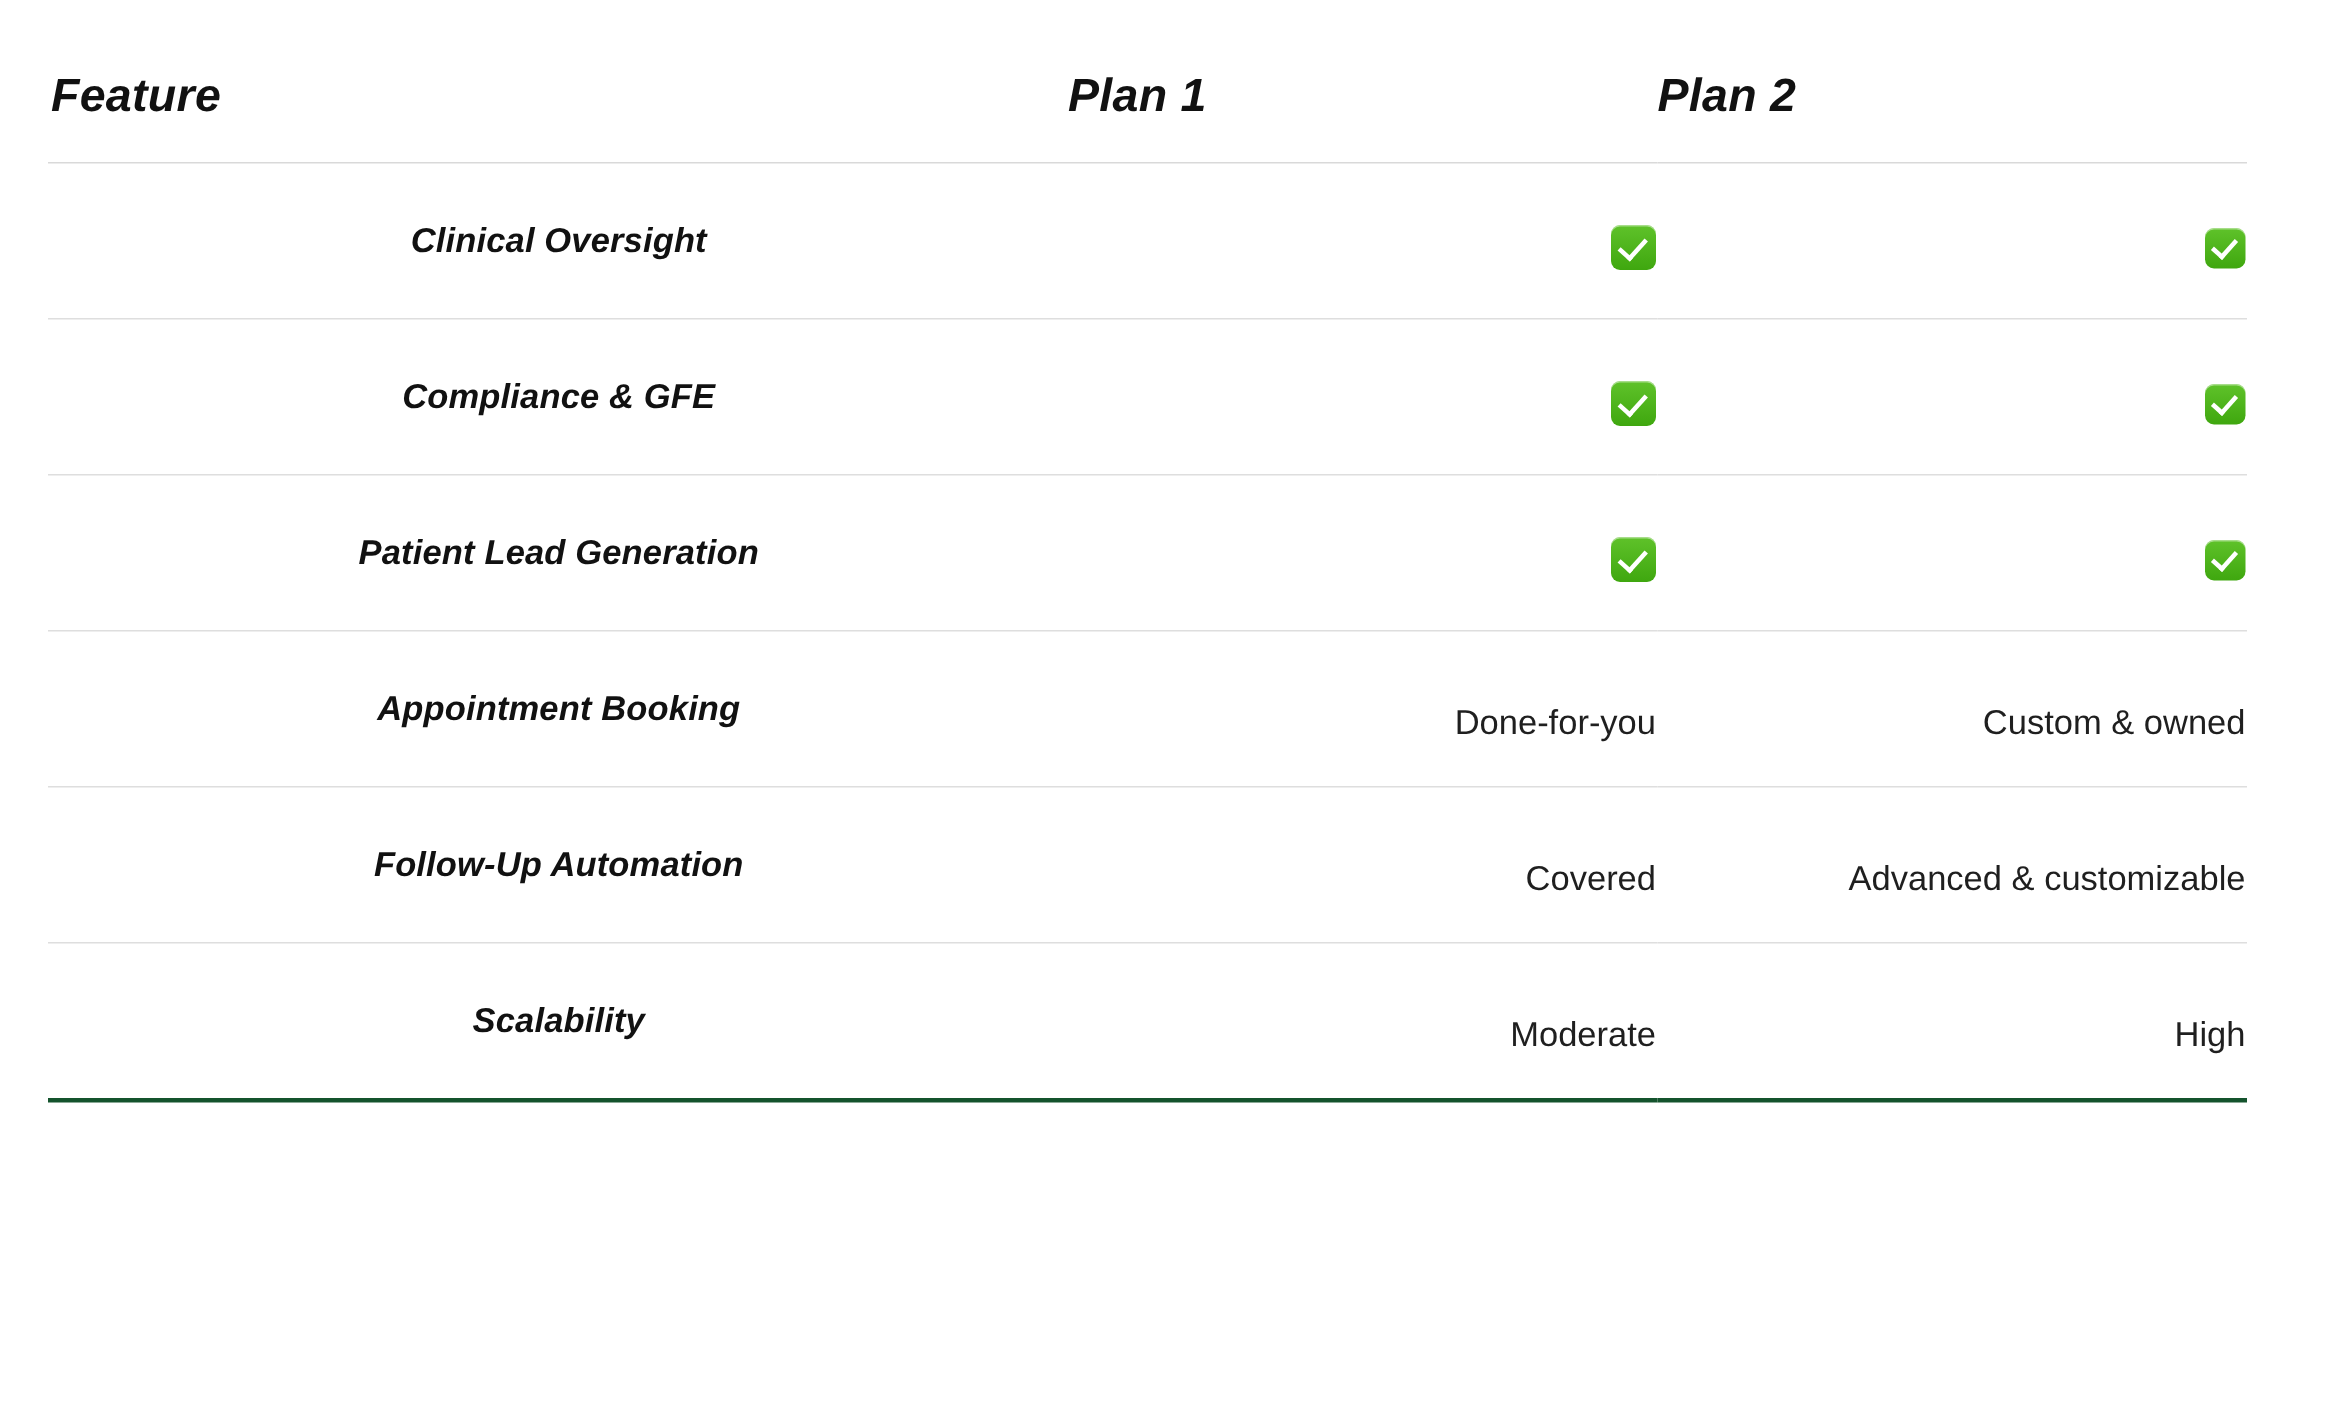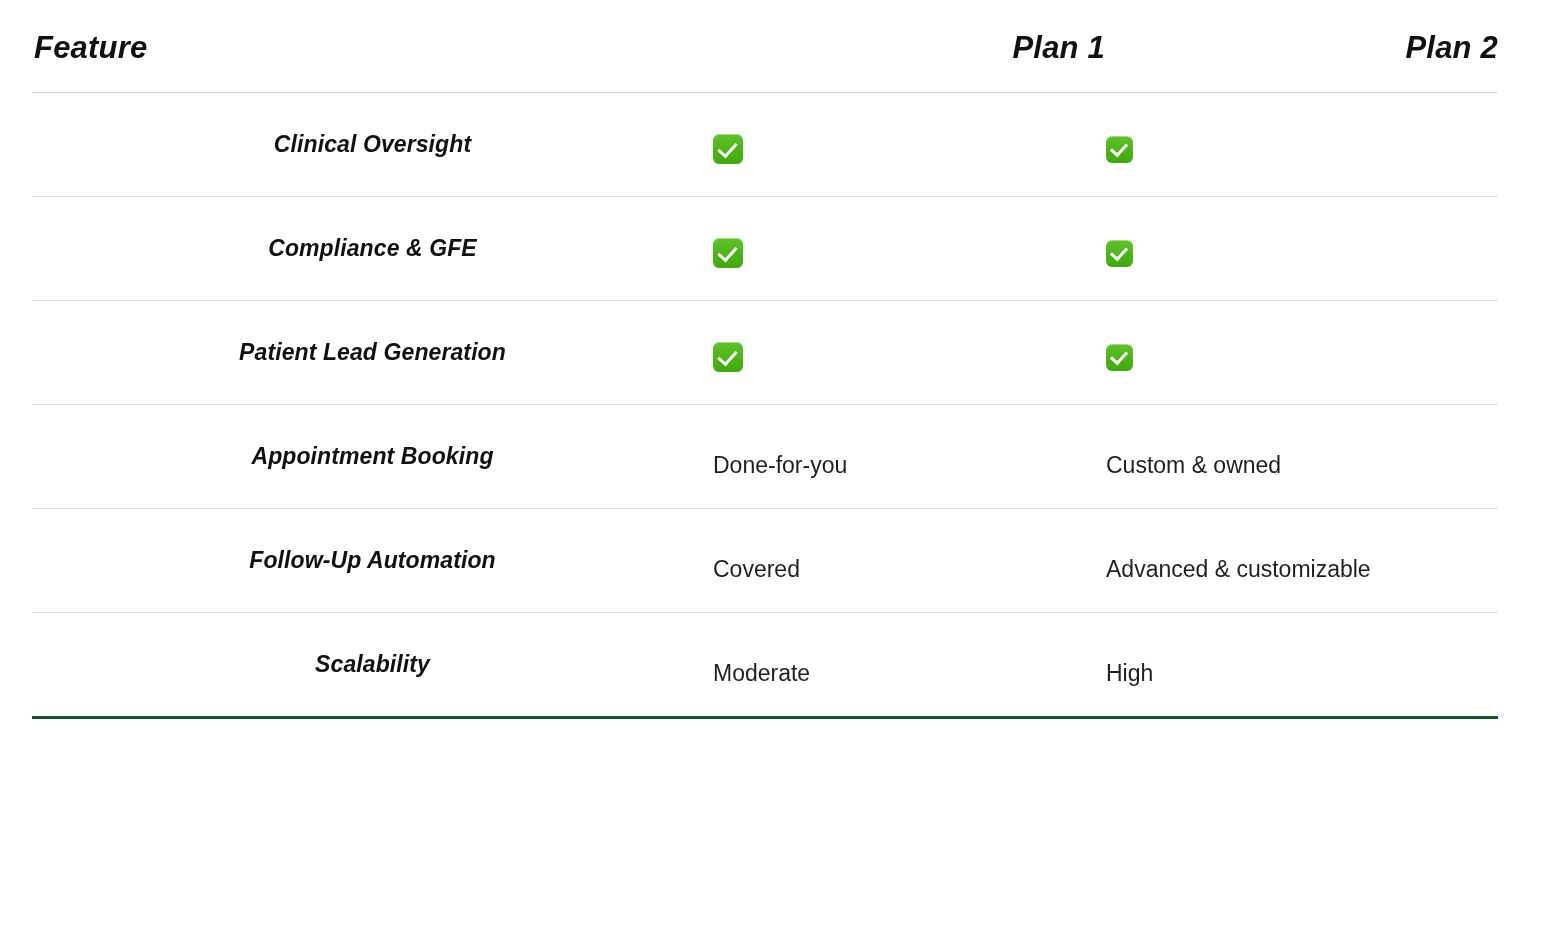--- a/index.html
+++ b/index.html
@@ -11,21 +11,21 @@
     width: 1558px;
     height: 950px;
     font-family: "Liberation Sans", sans-serif;
     color: #1a1a1a;
     overflow: hidden;
   }
   .sheet {
     width: 1558px;
     height: 950px;
     box-sizing: border-box;
-    padding: 24px 60px 0 32px;
+    padding: 40px 60px 0 32px;
   }
   table.compare {
     width: 1466px;
     border-collapse: collapse;
     table-layout: fixed;
   }
   table.compare col.c-feature { width: 680px; }
   table.compare col.c-plan1  { width: 393px; }
   table.compare col.c-plan2  { width: 393px; }
 
@@ -36,42 +36,42 @@
     color: #111111;
     padding: 6px 0 26px 0;
     border-bottom: 1px solid #d9d9d9;
     letter-spacing: 0.2px;
   }
   thead th.feature-head {
     text-align: left;
     padding-left: 2px;
   }
   thead th.plan-head {
-    text-align: right;
+    text-align: left;
   }
 
   tbody td {
     border-bottom: 1px solid #dedede;
     vertical-align: middle;
     height: 101px;
   }
   tbody tr:last-child td {
     border-bottom: 3px solid #14532d;
   }
   td.feature-cell {
     font-style: italic;
     font-weight: bold;
     font-size: 23px;
     color: #111111;
     text-align: center;
     padding-left: 2px;
     letter-spacing: 0.1px;
   }
   td.value-cell {
-    text-align: left;
+    text-align: right;
     font-size: 23px;
     color: #1f1f1f;
     font-style: normal;
     font-weight: normal;
   }
   
   td.value-cell .vtext {
     display: inline-block;
     position: relative;
     top: 9px;

